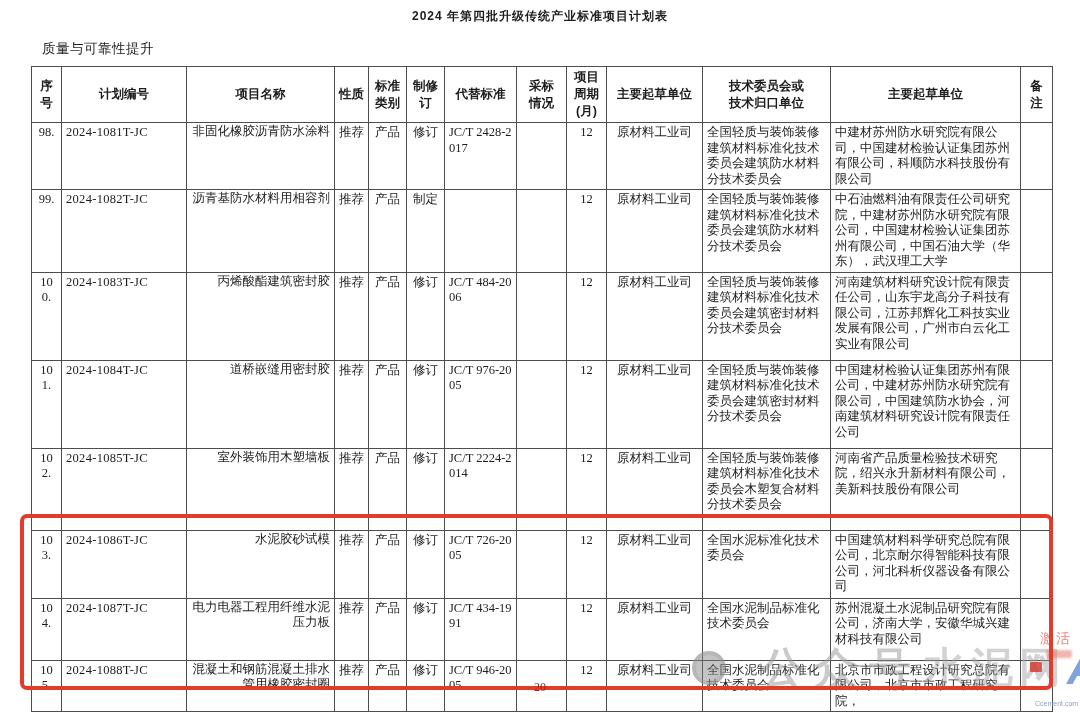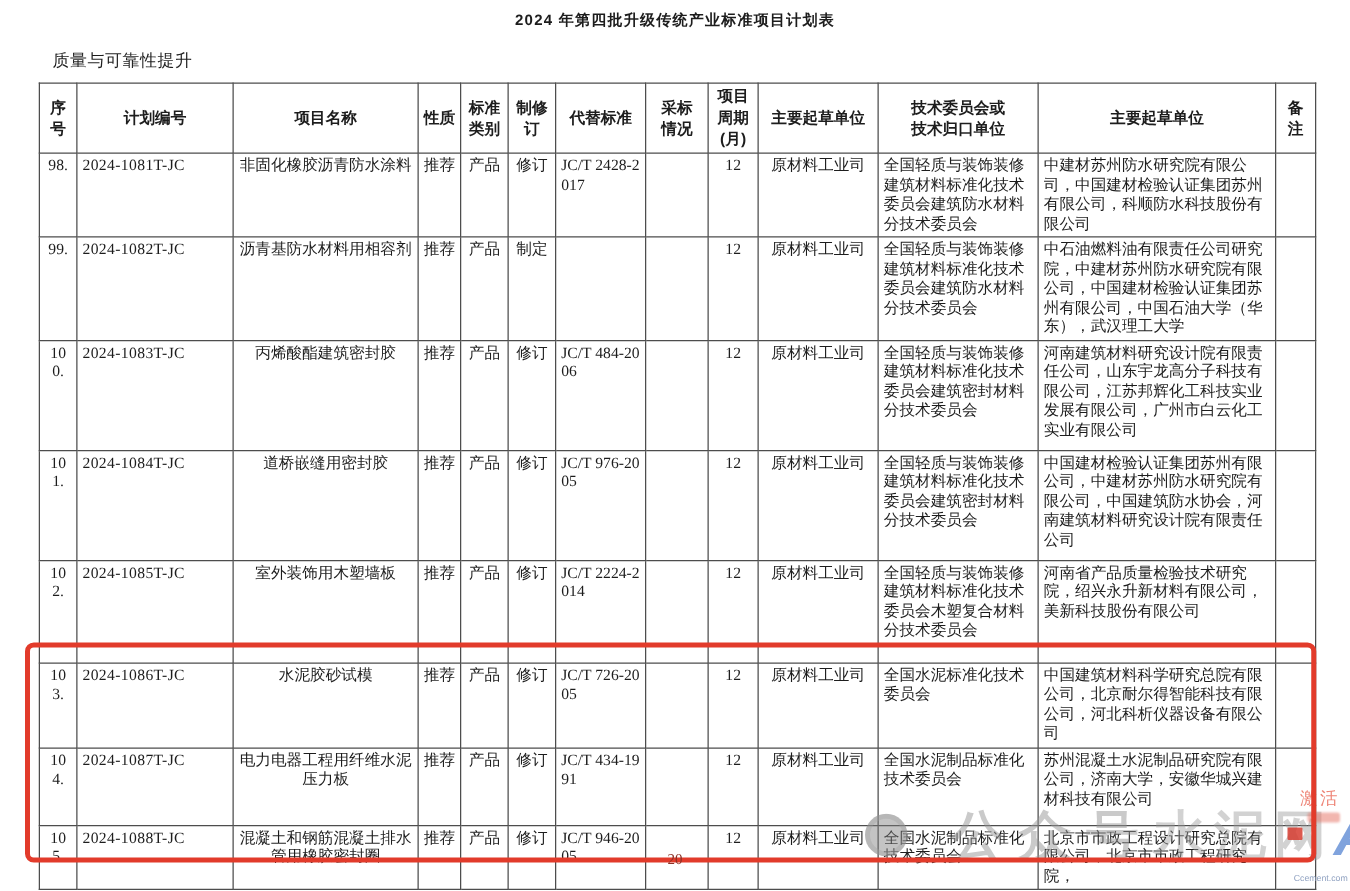--- a/index.html
+++ b/index.html
@@ -26,21 +26,21 @@
     overflow:hidden; word-break:break-all;
   }
   table.plan thead th {
     vertical-align:middle; text-align:center; font-weight:bold;
     white-space:pre-line; font-size:12.5px; line-height:17px; height:56px;
     font-family:"Liberation Sans","DejaVu Sans",sans-serif;
   }
   
   td.c-num      { text-align:center;margin-top:17px; }
   td.c-plan     { text-align:left; padding-left:9px; letter-spacing:.3px; }
-  td.c-name     { text-align:center; padding-left:8px; }
+  td.c-name     { text-align:right; padding-left:8px;font-family:Liberation Mono, monospace; }
   td.c-nature, td.c-cat, td.c-rev, td.c-adopt, td.c-period, td.c-bureau, td.c-remark { text-align:center; }
   td.c-replaced { text-align:left; padding-left:7px; padding-right:2px;margin-left:27px; }
   td.c-committee{ text-align:left; padding-left:5px; padding-right:3px; }
   td.c-draft    { text-align:left; padding-left:6px; padding-right:3px; }
   
   tbody tr:nth-child(1) td { height:17px; }
   tbody tr:nth-child(2) td { height:68px; }
   tbody tr:nth-child(3) td { height:88px; }
   tbody tr:nth-child(4) td { height:88px; }
   tbody tr:nth-child(5) td { height:82px; }

